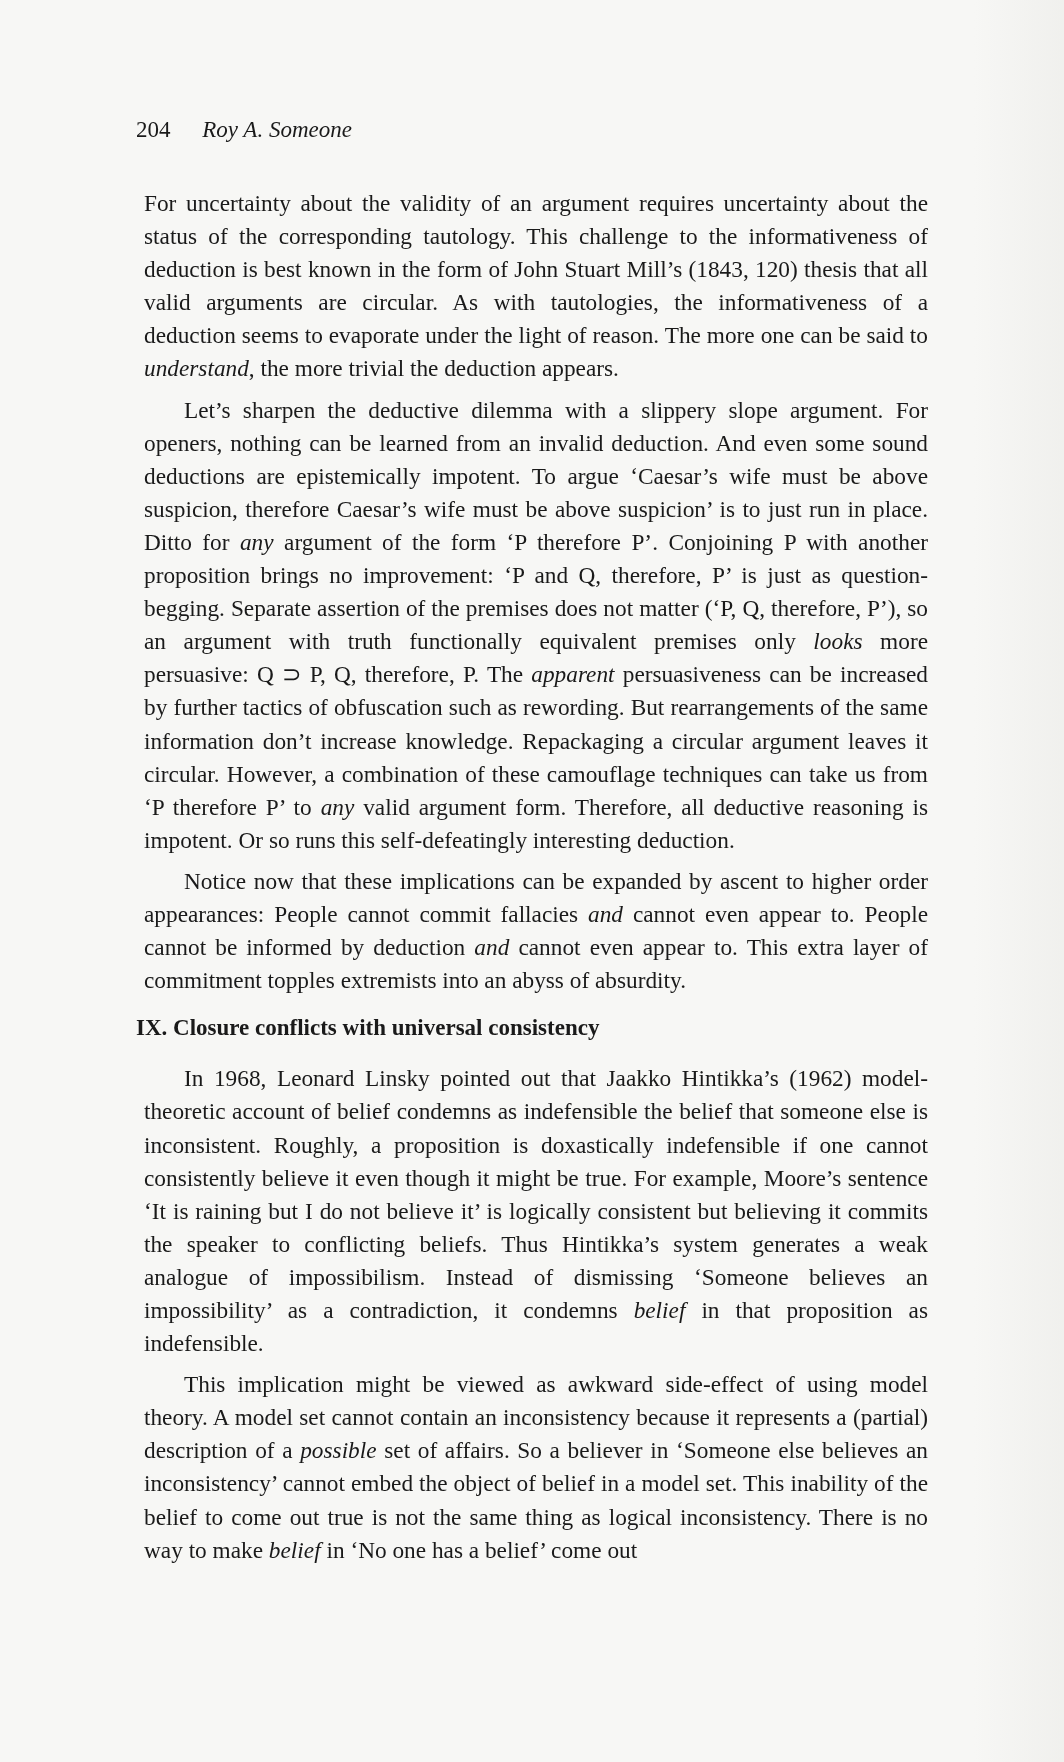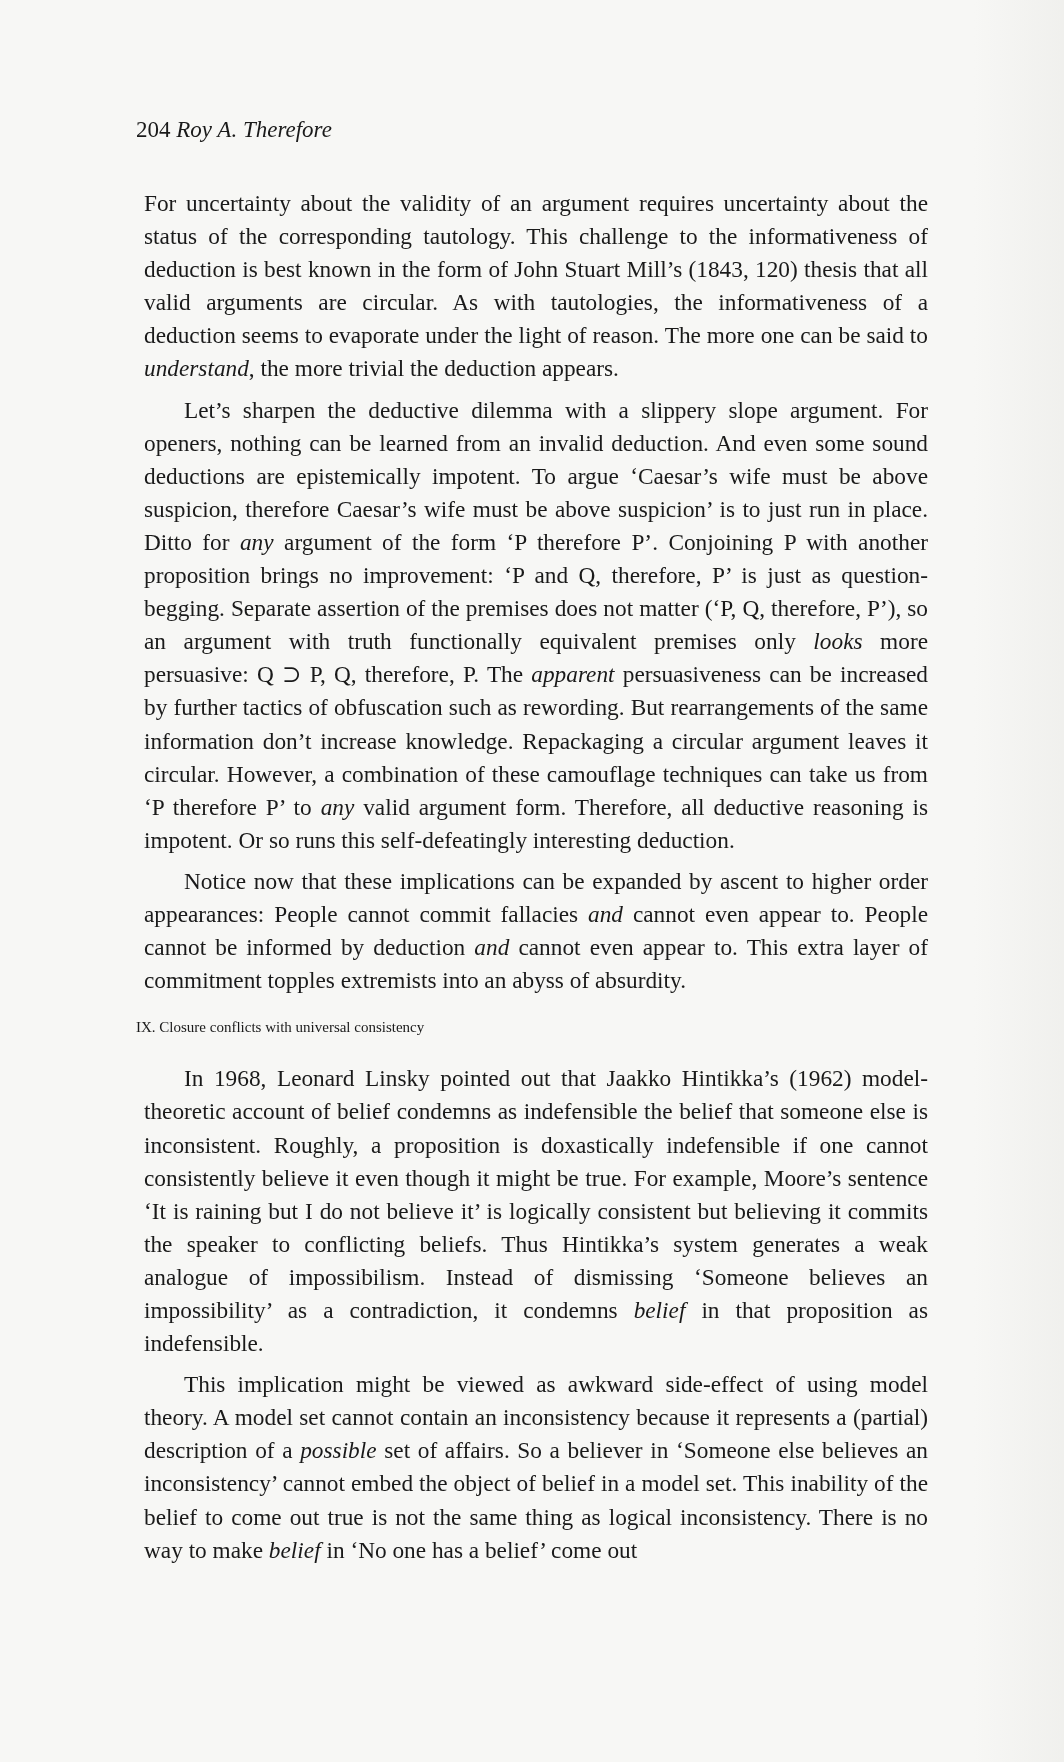--- a/index.html
+++ b/index.html
@@ -22,54 +22,54 @@
     background: linear-gradient(to right, rgba(255,255,255,0), rgba(235,235,232,0.6));
   }
   .running-head {
     position: absolute;
     left: 136px;
     top: 115px;
     font-size: 23px;
     line-height: 30px;
     white-space: nowrap;
   }
-  .running-head .page-number { }
+  .running-head .page-number { margin-right: 26px; }
   .running-head .author { font-style: italic; }
 
   .body-text {
     position: absolute;
     left: 136px;
     top: 179px;
     width: 927px;
     max-width: 927px;
     font-size: 23.3px;
     line-height: 33.1px;
   }
   .para {
     margin: 8px;
     text-align: justify;
     hyphens: manual;
   }
-  .para.indent { text-indent: 40px; }
+  .para.indent { text-indent: 40px; font-family: Liberation Serif, serif; }
   .para .em { font-style: italic; }
   .heading {
     margin: 14px 0 18px 0;
-    font-weight: normal;
-    font-size: 15px;
+    font-weight: bold;
+    font-size: 23px;
     line-height: 33.1px;
   }
 </style>
 </head>
 <body>
 
 <div class="page-shade"></div>
 
 <div class="running-head">
   <span class="page-number">204</span>
-  <span class="author">Roy A. Therefore</span>
+  <span class="author">Roy A. Someone</span>
 </div>
 
 <div class="body-text" style="width:800px;">
   <div id="pre-section">
       <p class="para"><span>For uncertainty about the validity of an argument requires uncertainty about the status of the corresponding tautology. This challenge to the informativeness of deduction is best known in the form of John Stuart Mill’s (1843, 120) thesis that all valid arguments are circular. As with tautologies, the informativeness of a deduction seems to evaporate under the light of reason. The more one can be said to </span><span class="em">understand</span><span>, the more trivial the deduction appears.</span></p>
       <p class="para indent"><span>Let’s sharpen the deductive dilemma with a slippery slope argument. For openers, nothing can be learned from an invalid deduction. And even some sound deductions are epistemically impotent. To argue ‘Caesar’s wife must be above suspicion, therefore Caesar’s wife must be above suspicion’ is to just run in place. Ditto for </span><span class="em">any</span><span> argument of the form ‘P therefore P’. Conjoining P with another proposition brings no improvement: ‘P and Q, therefore, P’ is just as question-begging. Separate assertion of the premises does not matter (‘P, Q, therefore, P’), so an argument with truth functionally equivalent premises only </span><span class="em">looks</span><span> more persuasive: Q ⊃ P, Q, therefore, P. The </span><span class="em">apparent</span><span> persuasiveness can be increased by further tactics of obfuscation such as rewording. But rearrangements of the same information don’t increase knowledge. Repackaging a circular argument leaves it circular. However, a combination of these camou­flage techniques can take us from ‘P therefore P’ to </span><span class="em">any</span><span> valid argument form. Therefore, all deductive reasoning is impotent. Or so runs this self-defeatingly interesting deduction.</span></p>
       <p class="para indent"><span>Notice now that these implications can be expanded by ascent to higher order appearances: People cannot commit fallacies </span><span class="em">and</span><span> cannot even appear to. People cannot be informed by deduction </span><span class="em">and</span><span> cannot even appear to. This extra layer of commitment topples extremists into an abyss of absurdity.</span></p>
     </div>
   <div class="heading">IX. Closure conflicts with universal consistency</div>
   <div id="post-section">

